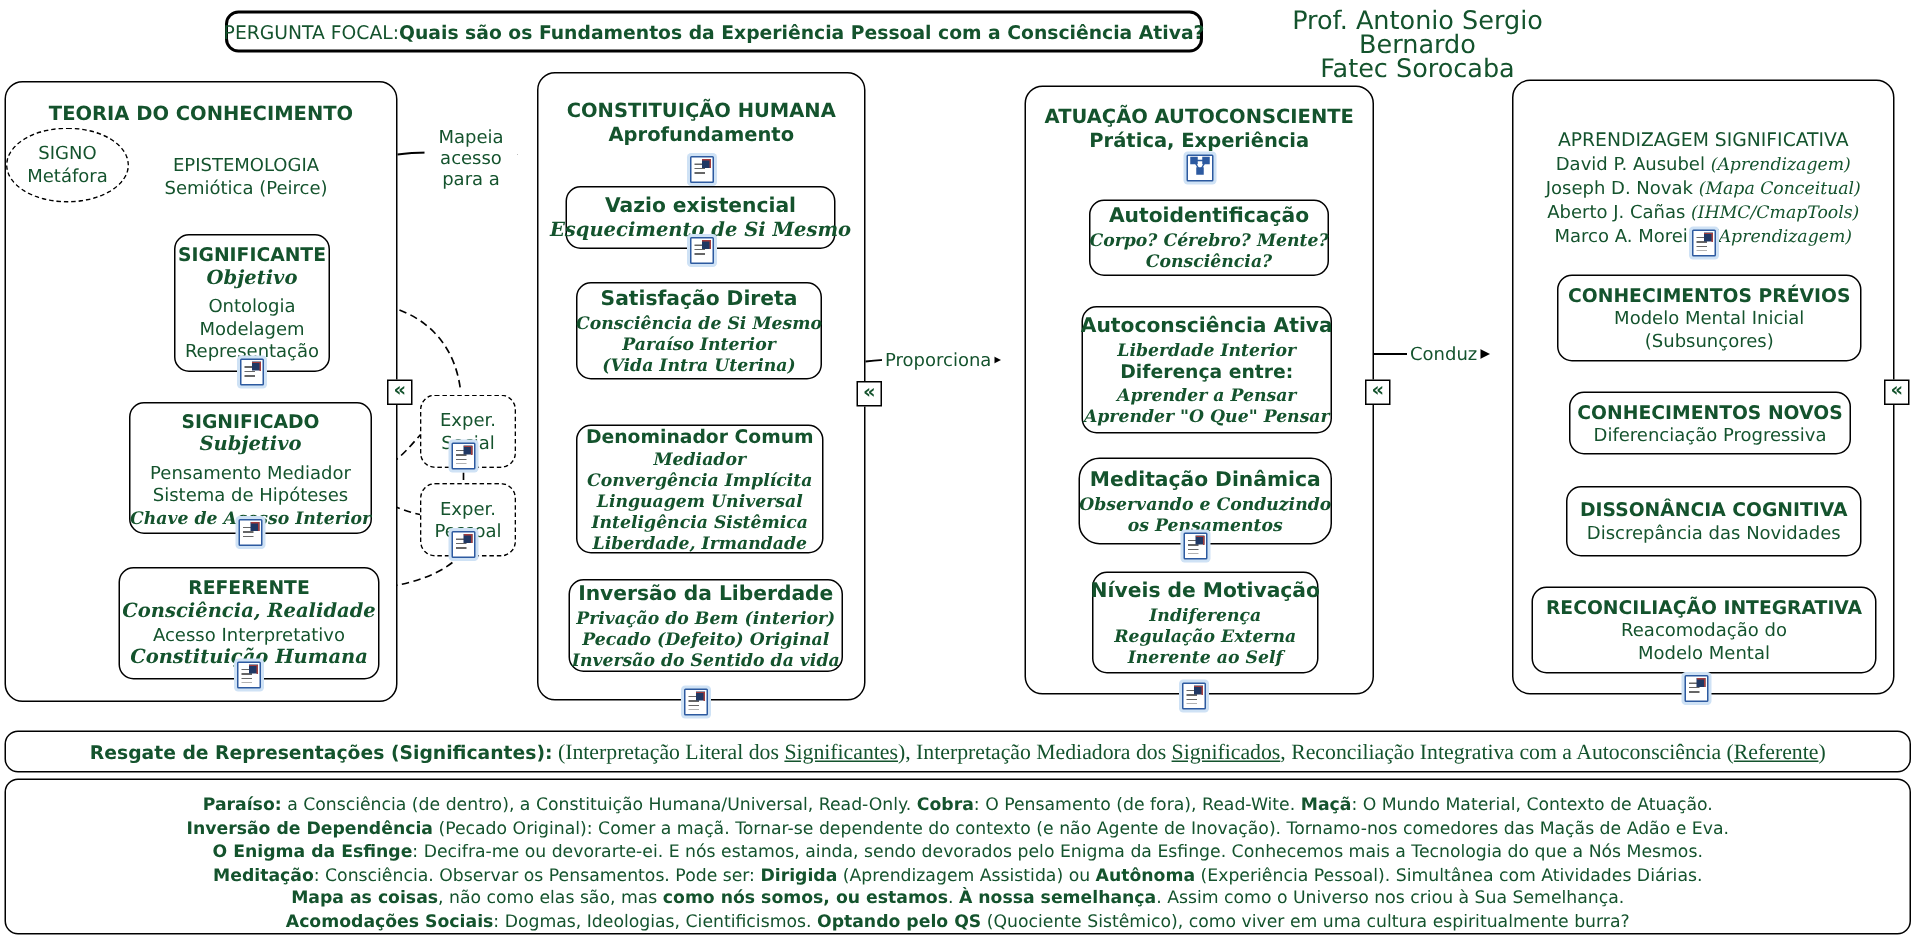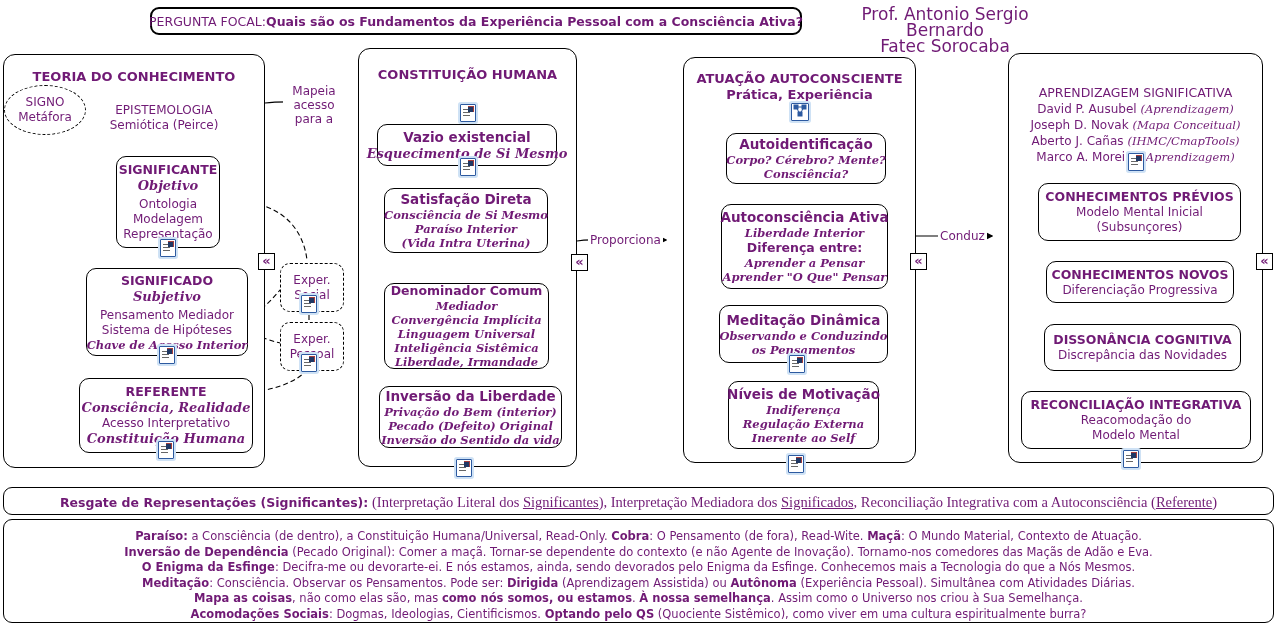--- a/index.html
+++ b/index.html
@@ -1,17 +1,17 @@
 <!DOCTYPE html>
 <html><head>
 <meta charset="utf-8">
 <style>
   html,body{margin:0;padding:0;background:#fff;}
   #stage{position:relative;width:1277px;height:627px;background:#fff;
-         font-family:"DejaVu Sans",sans-serif;color:#701a75;overflow:hidden;}
+         font-family:"DejaVu Sans",sans-serif;color:#14532d;overflow:hidden;}
   svg.wires{position:absolute;left:0;top:0;pointer-events:none;}
 
   .box{position:absolute;border:1.5px solid #000;border-radius:10px;background:#fff;
        box-sizing:border-box;text-align:center;}
   .container{border-width:1.5px;border-radius:12px;}
   .node{display:flex;flex-direction:column;justify-content:center;align-items:center;padding:2px 3px;}
   .dashed{border:1.2px dashed #000;border-radius:10px;}
   .ellipse{border:1.2px dashed #000;border-radius:50%;display:flex;flex-direction:column;
            justify-content:center;align-items:center;background:#fff;}
 
@@ -155,20 +155,21 @@
   </div>
   <div class="rico" style="left:301px;top:295px;"></div>
   <div class="dashed node" style="position:absolute;left:280px;top:322px;width:56px;height:43px;display:flex;flex-direction:column;justify-content:center;align-items:center;background:#fff;">
     <div class="plain">Exper.</div>
     <div class="plain">Pessoal</div>
   </div>
   <div class="rico" style="left:301px;top:354px;"></div>
 
   <div class="box container" style="left:358px;top:48px;width:219px;height:419px;">
     <div class="coltitle" style="margin-top:18px;">CONSTITUIÇÃO HUMANA</div>
+    <div class="coltitle">Aprofundamento</div>
     <div class="rico" style="left:101px;top:55px;"></div>
 
     <div class="box node" style="left:18px;top:75px;width:180px;height:42px;">
       <div class="ntitle-lg">Vazio existencial</div>
       <div class="script-lg">Esquecimento de Si Mesmo</div>
     </div>
     <div class="rico" style="left:101px;top:109px;"></div>
 
     <div class="box node" style="left:25px;top:139px;width:164px;height:65px;">
       <div class="ntitle-lg">Satisfação Direta</div>
@@ -222,21 +223,21 @@
     </div>
 
     <div class="box node" style="left:37px;top:146px;width:167px;height:85px;">
       <div class="ntitle-lg">Autoconsciência Ativa</div>
       <div class="script">Liberdade Interior</div>
       <div class="ntitle">Diferença entre:</div>
       <div class="script">Aprender a Pensar</div>
       <div class="script">Aprender "O Que" Pensar</div>
     </div>
 
-    <div class="box node" style="left:35px;top:247px;width:169px;height:58px;">
+    <div class="box node" style="left:35px;top:247px;width:169px;height:58px;border-radius:14px;">
       <div class="ntitle-lg">Meditação Dinâmica</div>
       <div class="script">Observando e Conduzindo</div>
       <div class="script">os Pensamentos</div>
     </div>
     <div class="rico" style="left:105px;top:297px;"></div>
 
     <div class="box node" style="left:44px;top:323px;width:151px;height:68px;">
       <div class="ntitle-lg">Níveis de Motivação</div>
       <div class="script">Indiferença</div>
       <div class="script">Regulação Externa</div>

